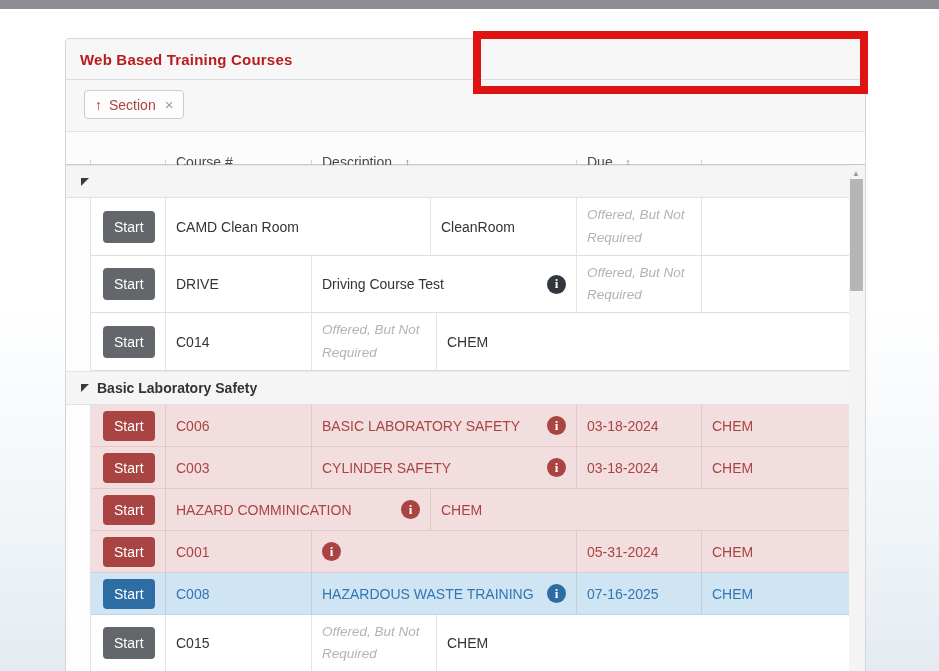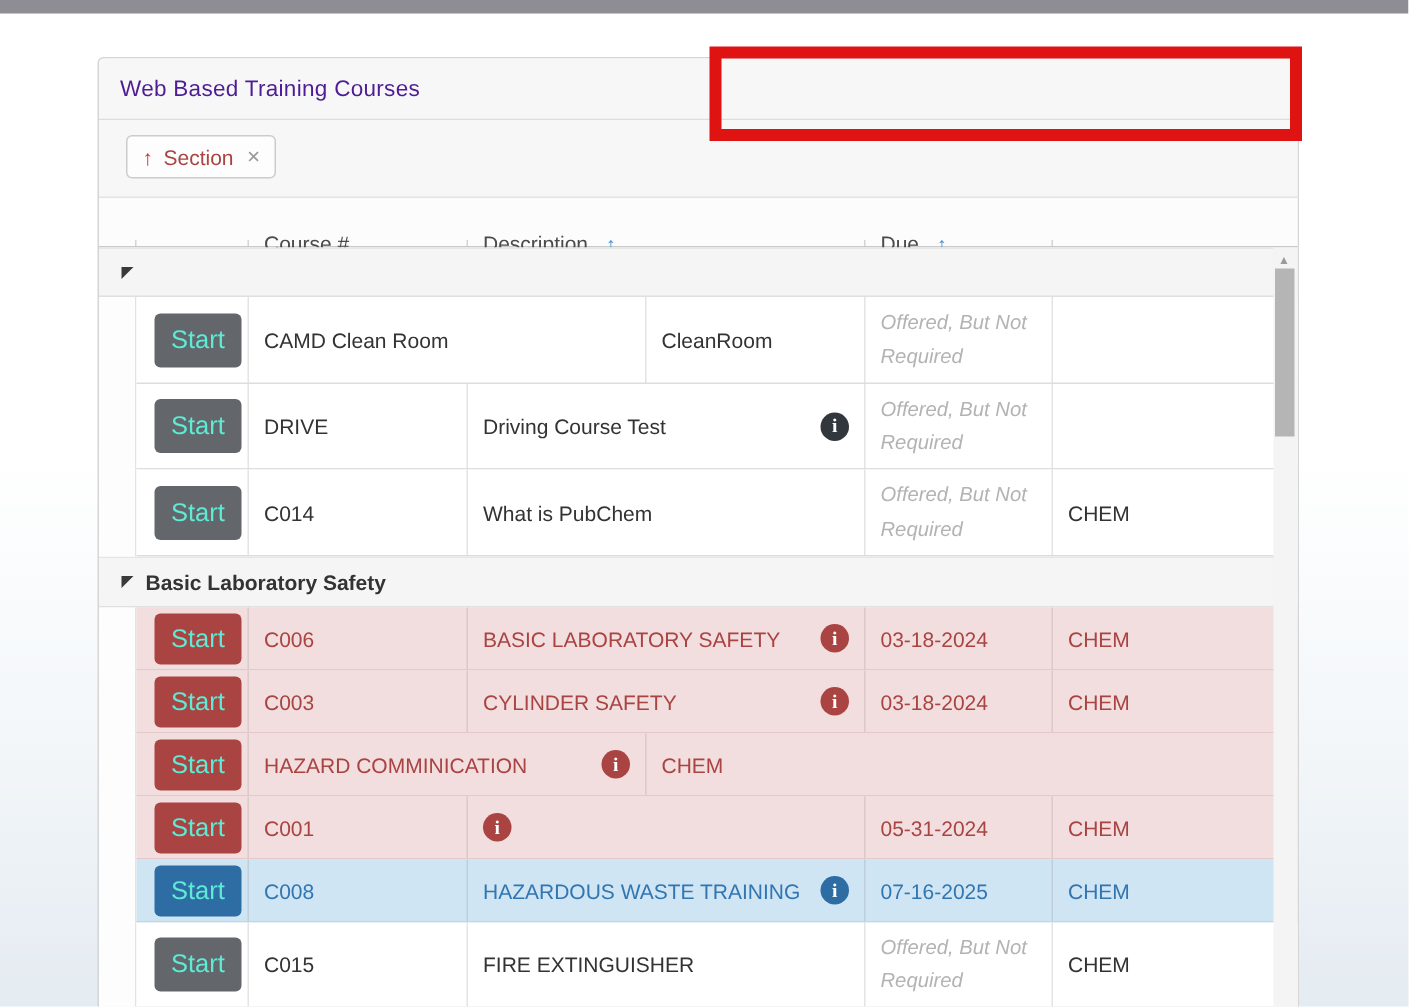--- a/index.html
+++ b/index.html
@@ -8,21 +8,21 @@
   .screen { position:relative; width:939px; height:671px; overflow:hidden;
             background:linear-gradient(to bottom,#ffffff 0%,#ffffff 45%,#f2f6f9 75%,#e4ebf1 100%); }
   .topbar { position:absolute; left:0; top:0; width:939px; height:9px; background:#8d8d93; }
 
   .panel { position:absolute; left:65px; top:38px; width:801px; height:700px;
            background:#fff; border:1px solid #d5d5d5; border-radius:4px 4px 0 0; }
 
   .panel-header { height:41px; background:#f7f7f7; border-bottom:1px solid #ddd;
                   border-radius:4px 4px 0 0; display:flex; align-items:center;
                   justify-content:space-between; padding:0 16px 0 14px; }
-  .panel-title { font-size:15px; font-weight:normal; color:#4c1d95; letter-spacing:.2px;text-align:right; }
+  .panel-title { font-size:15px; font-weight:bold; color:#b91c1c; letter-spacing:.2px;text-align:right; }
 
   .legend { display:flex; gap:8px; margin-right:14px; }
   .badge { font-size:14px; padding:3px 8px 4px; border-radius:4px; white-space:nowrap; }
   .badge-required { background:#cfe2f3; color:#3478b6; }
   .badge-coming   { background:#faf3b2; color:#d0a21f; }
   .badge-overdue  { background:#eed9d9; color:#a94442; }
 
   .group-toolbar { height:52px; background:#f7f7f7; border-bottom:1px solid #e3e3e3;
                    display:flex; align-items:flex-start; padding:10px 0 0 18px; }
   .chip { display:inline-flex; align-items:center; gap:7px; background:#fdfdfd;
@@ -57,21 +57,21 @@
   .row-required .cells { background:#cfe5f4; border-bottom:1px solid #bcd6e8; }
   .row-required .cell { color:#3276b1; }
   .muted { font-style:italic; color:#b3b3b3; font-size:13.5px; line-height:1.65; }
 
   .row-group { background:#f5f5f5; border-bottom:1px solid #e0e0e0; border-top:1px solid #e6e6e6;
                align-items:center; padding-left:15px; }
   .tri { width:0; height:0; border-top:8px solid #3a3a3a; border-right:8px solid transparent;
          margin-right:8px; cursor:pointer; flex:none; }
   .group-label { font-size:14px; font-weight:bold; color:#333; }
 
-  .btn { border:none; border-radius:4px; color:#5eead4; font-size:17px;
+  .btn { border:none; border-radius:4px; color:#ffffff; font-size:14px;
          padding:8px 11px; cursor:pointer; font-family:inherit; }
   .btn-gray { background:#63666b; }
   .btn-red  { background:#a94442; padding:7px 11px; }
   .btn-blue { background:#2e6da4; padding:7px 11px; }
 
   .info { width:19px; height:19px; border-radius:50%; color:#fff; flex:none;
           display:flex; align-items:center; justify-content:center;
           font-family:"Liberation Serif","DejaVu Serif",serif; font-weight:bold;
           font-size:13px; font-style:normal; cursor:pointer; }
   .info-dark { background:#31373c; } .info-red { background:#a94442; } .info-blue { background:#2e6da4; }
@@ -159,23 +159,20 @@
           </div>
         </div>
 
         <div class="row row-tall row-white">
           <div class="gutter"></div>
           <div class="cells">
             <div class="cell c1">
                 <button class="btn btn-gray">Start</button>
               </div>
             <div class="cell c2">C014</div>
-            <div class="cell c3">
-                <span>What is PubChem</span>
-              </div>
             <div class="cell c4 muted">Offered, But Not Required</div>
             <div class="cell c5">CHEM</div>
           </div>
         </div>
 
         <div class="row row-group">
           <span class="tri"></span>
           <span class="group-label">Basic Laboratory Safety</span>
         </div>
 
@@ -256,23 +253,20 @@
           </div>
         </div>
 
         <div class="row row-white" style="height:57px;">
           <div class="gutter"></div>
           <div class="cells">
             <div class="cell c1">
                 <button class="btn btn-gray">Start</button>
               </div>
             <div class="cell c2">C015</div>
-            <div class="cell c3">
-                <span>FIRE EXTINGUISHER</span>
-              </div>
             <div class="cell c4 muted">Offered, But Not Required</div>
             <div class="cell c5">CHEM</div>
           </div>
         </div>
 
         <div class="vscroll">
           <span class="vscroll-up">▲</span>
           <span class="vscroll-thumb"></span>
         </div>
 

